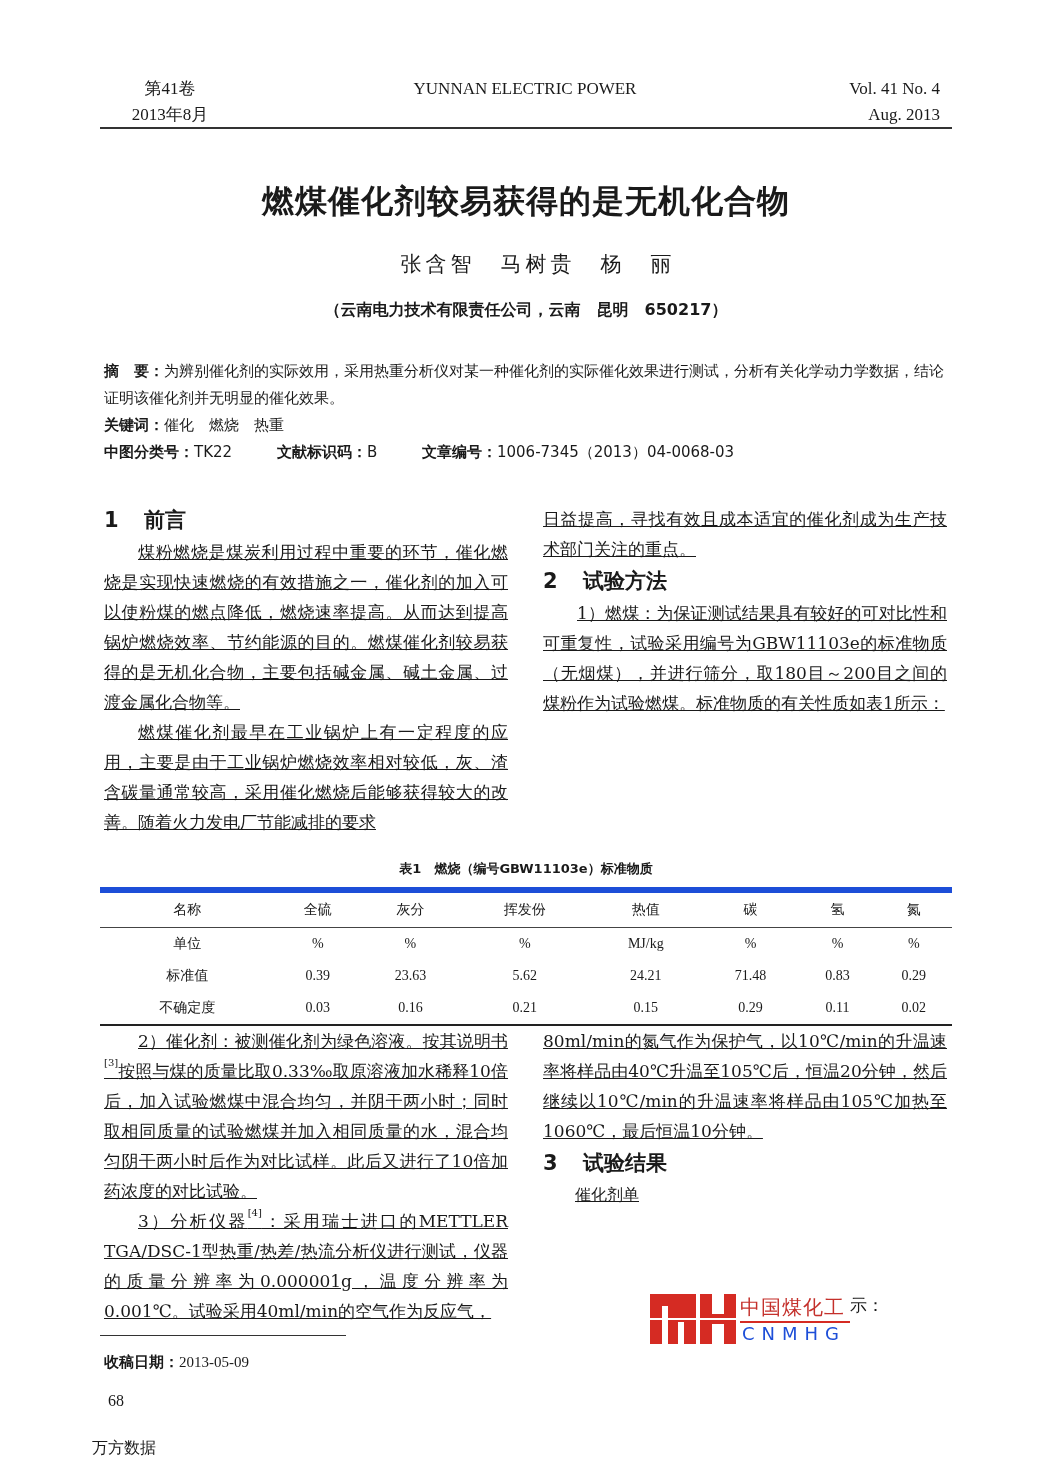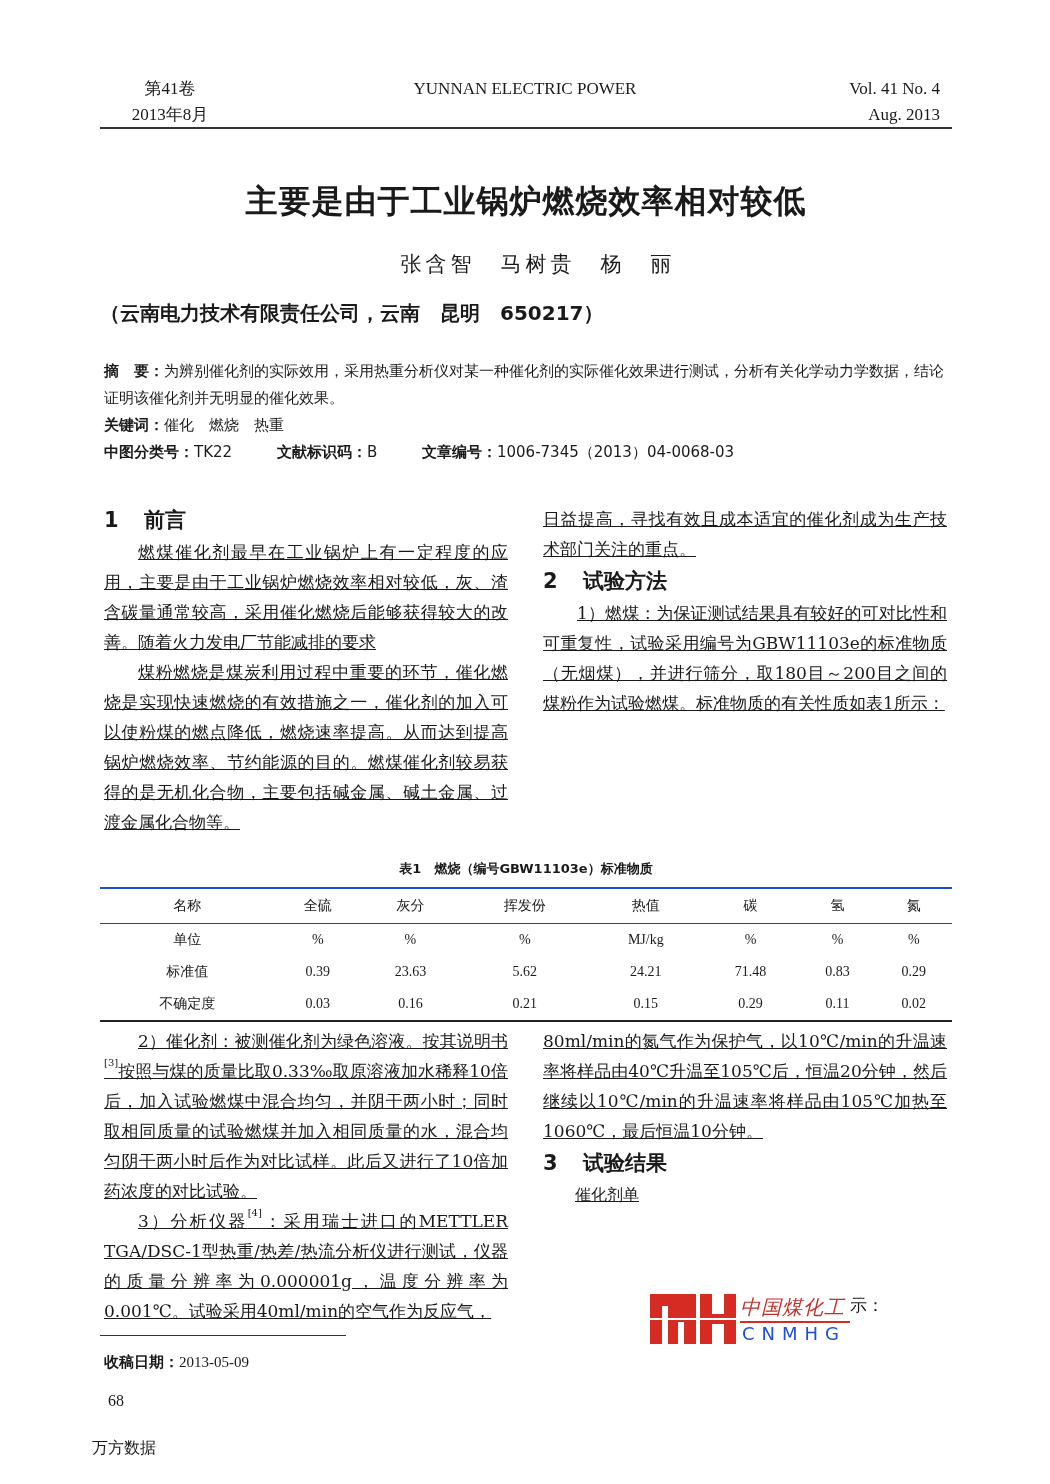--- a/index.html
+++ b/index.html
@@ -15,21 +15,21 @@
     
     .hdr-left { left: 110px; top: 76px; width: 120px; text-align: center; font-size: 17px; line-height: 26px; }
     .hdr-center { left: 370px; top: 76px; width: 310px; text-align: center; }
     .hdr-center .cn { font-size: 17px; font-weight: bold; letter-spacing: 14px; line-height: 26px; font-family: "DejaVu Sans", sans-serif; }
     .hdr-center .en { font-size: 17px; line-height: 26px; }
     .hdr-right { left: 820px; top: 76px; width: 120px; text-align: right; font-size: 17px; line-height: 26px; }
     .hdr-rule { left: 100px; top: 127px; width: 852px; height: 2px; background: #333; }
 
     .title { left: 100px; top: 180px; width: 852px; text-align: center; font-size: 32px; font-weight: bold; font-family: "DejaVu Sans", sans-serif; letter-spacing: 1px; }
     .authors { left: 112px; top: 250px; width: 852px; text-align: center; font-size: 21px; letter-spacing: 4px; word-spacing: 14px; }
-    .affil { left: 100px; top: 300px; width: 852px; text-align: left; font-size: 20px; font-weight: bold; font-family: "DejaVu Sans", sans-serif; }
+    .affil { left: 100px; top: 300px; width: 852px; text-align: center; font-size: 16px; font-weight: bold; font-family: "DejaVu Sans", sans-serif; }
 
     .abstract { left: 104px; top: 358px; width: 848px; font-size: 15px; line-height: 27px; }
     .abstract b { font-family: "DejaVu Sans", sans-serif; }
     .meta-line { font-family: "DejaVu Sans", sans-serif; font-size: 15px; }
     .meta-line span.gap { display: inline-block; width: 40px; }
 
     .col { font-size: 17px; line-height: 30px; text-align: justify; }
     .col p { margin: 0; text-indent: 2em; text-decoration: underline; }
     .col p.noind { text-indent: 0; }
     .heading { font-family: "DejaVu Sans", sans-serif; font-weight: bold; font-size: 21px; line-height: 34px; }
@@ -37,57 +37,57 @@
     sup { font-size: 10px; vertical-align: top; line-height: 14px; }
 
     .col-left-top { left: 104px; top: 503px; width: 404px; }
     .col-right-top { left: 543px; top: 504px; width: 404px; }
 
     
     .tbl-caption { left: 100px; top: 860px; width: 852px; text-align: center; font-family: "DejaVu Sans", sans-serif; font-weight: bold; font-size: 13px; }
     .tbl { left: 100px; top: 887px; width: 852px; border-collapse: collapse; font-size: 14px; }
     table.data { width: 852px; border-collapse: collapse; }
     table.data th, table.data td { text-align: center; font-weight: normal; height: 32px; padding: 0; }
-    table.data thead tr th { border-top: 2px solid #1d4ed8; border-bottom: 1px solid #444; height: 34px; }
+    table.data thead tr th { border-top: 6px solid #1d4ed8; border-bottom: 1px solid #444; height: 34px; }
     table.data tbody tr:last-child td { border-bottom: 2px solid #222; }
 
     .col-left-bot { left: 104px; top: 1026px; width: 404px; }
     .col-right-bot { left: 543px; top: 1026px; width: 404px; }
 
     .fn-rule { left: 100px; top: 1335px; width: 246px; height: 1px; background: #333; }
     .received { left: 104px; top: 1353px; font-size: 15px; }
     .received b { font-family: "DejaVu Sans", sans-serif; }
     .pageno { left: 108px; top: 1392px; font-size: 16px; }
     .wanfang { left: 92px; top: 1438px; font-size: 16px; font-family: "DejaVu Sans", sans-serif; }
 
     
     .wm { left: 650px; top: 1294px; width: 210px; height: 52px; }
     .wm-logo { position: absolute; left: 0; top: 0; width: 86px; height: 50px; }
-    .wm-cn { position: absolute; left: 90px; top: 0; font-family: "DejaVu Sans", sans-serif; font-size: 20px; color: #c4302b; letter-spacing: 1px; font-style: italic; }
+    .wm-cn { position: absolute; left: 90px; top: 0; font-family: "DejaVu Sans", sans-serif; font-size: 20px; color: #c4302b; letter-spacing: 1px; }
     .wm-line { position: absolute; left: 90px; top: 27px; width: 110px; height: 2px; background: #d52b23; }
     .wm-en { position: absolute; left: 92px; top: 29px; font-family: "DejaVu Sans", sans-serif; font-size: 18px; letter-spacing: 7px; color: #1d4ed8; }
     .wm-tail { position: absolute; left: 200px; top: 0; font-size: 17px; color: #1a1a1a; font-family: "DejaVu Sans", sans-serif; }
   </style>
 </head>
 <body>
 
 <div class="abs hdr-left serif">
   <div>第41卷</div>
   <div>2013年8月</div>
 </div>
 <div class="abs hdr-center">
   <div class="en serif">YUNNAN ELECTRIC POWER</div>
 </div>
 <div class="abs hdr-right serif">
   <div>Vol. 41 No. 4</div>
   <div>Aug. 2013</div>
 </div>
 <div class="abs hdr-rule"></div>
 
-<div class="abs title">主要是由于工业锅炉燃烧效率相对较低</div>
+<div class="abs title">燃煤催化剂较易获得的是无机化合物</div>
 <div class="abs authors">张含智　马树贵　杨　丽</div>
 <div class="abs affil">（云南电力技术有限责任公司，云南　昆明　650217）</div>
 
 <div class="abs abstract">
   <div>
     <b>摘　要：</b><span>为辨别催化剂的实际效用，采用热重分析仪对某一种催化剂的实际催化效果进行测试，分析有关化学动力学数据，结论证明该催化剂并无明显的催化效果。</span>
   </div>
   <div>
     <b>关键词：</b><span>催化　燃烧　热重</span>
   </div>
@@ -95,22 +95,22 @@
     <b>中图分类号：</b><span>TK22</span><span class="gap"></span>
     <b>文献标识码：</b><span>B</span><span class="gap"></span>
     <b>文章编号：</b><span>1006-7345（2013）04-0068-03</span>
   </div>
 </div>
 
 <div class="abs col col-left-top">
   <div class="heading">
     <span class="num">1</span><span>前言</span>
   </div>
+  <p>煤粉燃烧是煤炭利用过程中重要的环节，催化燃烧是实现快速燃烧的有效措施之一，催化剂的加入可以使粉煤的燃点降低，燃烧速率提高。从而达到提高锅炉燃烧效率、节约能源的目的。燃煤催化剂较易获得的是无机化合物，主要包括碱金属、碱土金属、过渡金属化合物等。</p>
   <p>燃煤催化剂最早在工业锅炉上有一定程度的应用，主要是由于工业锅炉燃烧效率相对较低，灰、渣含碳量通常较高，采用催化燃烧后能够获得较大的改善。随着火力发电厂节能减排的要求</p>
-  <p>煤粉燃烧是煤炭利用过程中重要的环节，催化燃烧是实现快速燃烧的有效措施之一，催化剂的加入可以使粉煤的燃点降低，燃烧速率提高。从而达到提高锅炉燃烧效率、节约能源的目的。燃煤催化剂较易获得的是无机化合物，主要包括碱金属、碱土金属、过渡金属化合物等。</p>
 </div>
 
 <div class="abs col col-right-top">
   <p class="noind">日益提高，寻找有效且成本适宜的催化剂成为生产技术部门关注的重点。</p>
   <div class="heading">
     <span class="num">2</span><span>试验方法</span>
   </div>
   <p>1）燃煤：为保证测试结果具有较好的可对比性和可重复性，试验采用编号为GBW11103e的标准物质（无烟煤），并进行筛分，取180目～200目之间的煤粉作为试验燃煤。标准物质的有关性质如表1所示：</p>
 </div>
 

